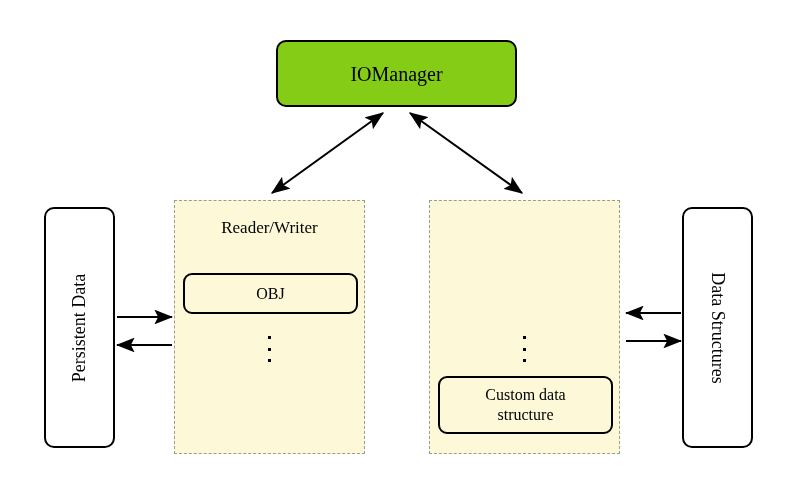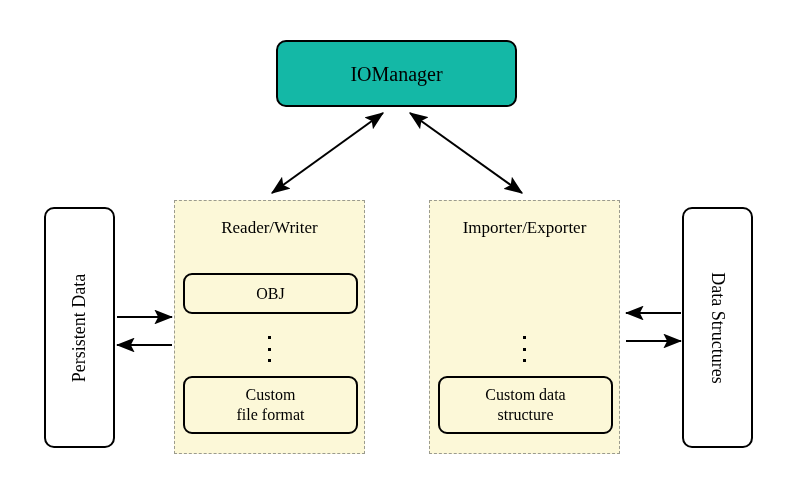--- a/index.html
+++ b/index.html
@@ -18,21 +18,21 @@
   }
   
   .node-manager {
     position: absolute;
     left: 276px;
     top: 40px;
     width: 241px;
     height: 67px;
     border: 2.5px solid #000000;
     border-radius: 10px;
-    background: #14b8a6;
+    background: #84cc16;
     display: flex;
     align-items: center;
     justify-content: center;
     box-sizing: border-box;
   }
   .node-manager .label {
     font-size: 20px;
     color: #000000;
     line-height: 1;
   }
@@ -172,27 +172,23 @@
     <div class="node-inner top">
       <span class="label">OBJ</span>
     </div>
 
     <div class="vdots">
       <span></span>
         <span></span>
         <span></span>
     </div>
 
-    <div class="node-inner bottom">
-      <span class="label">Custom<br>file format</span>
-    </div>
   </div>
 
   <div class="group-box" id="group-importerexporter">
-    <div class="group-title">Importer/Exporter</div>
 
 
     <div class="vdots">
       <span></span>
         <span></span>
         <span></span>
     </div>
 
     <div class="node-inner bottom">
       <span class="label">Custom data<br>structure</span>

